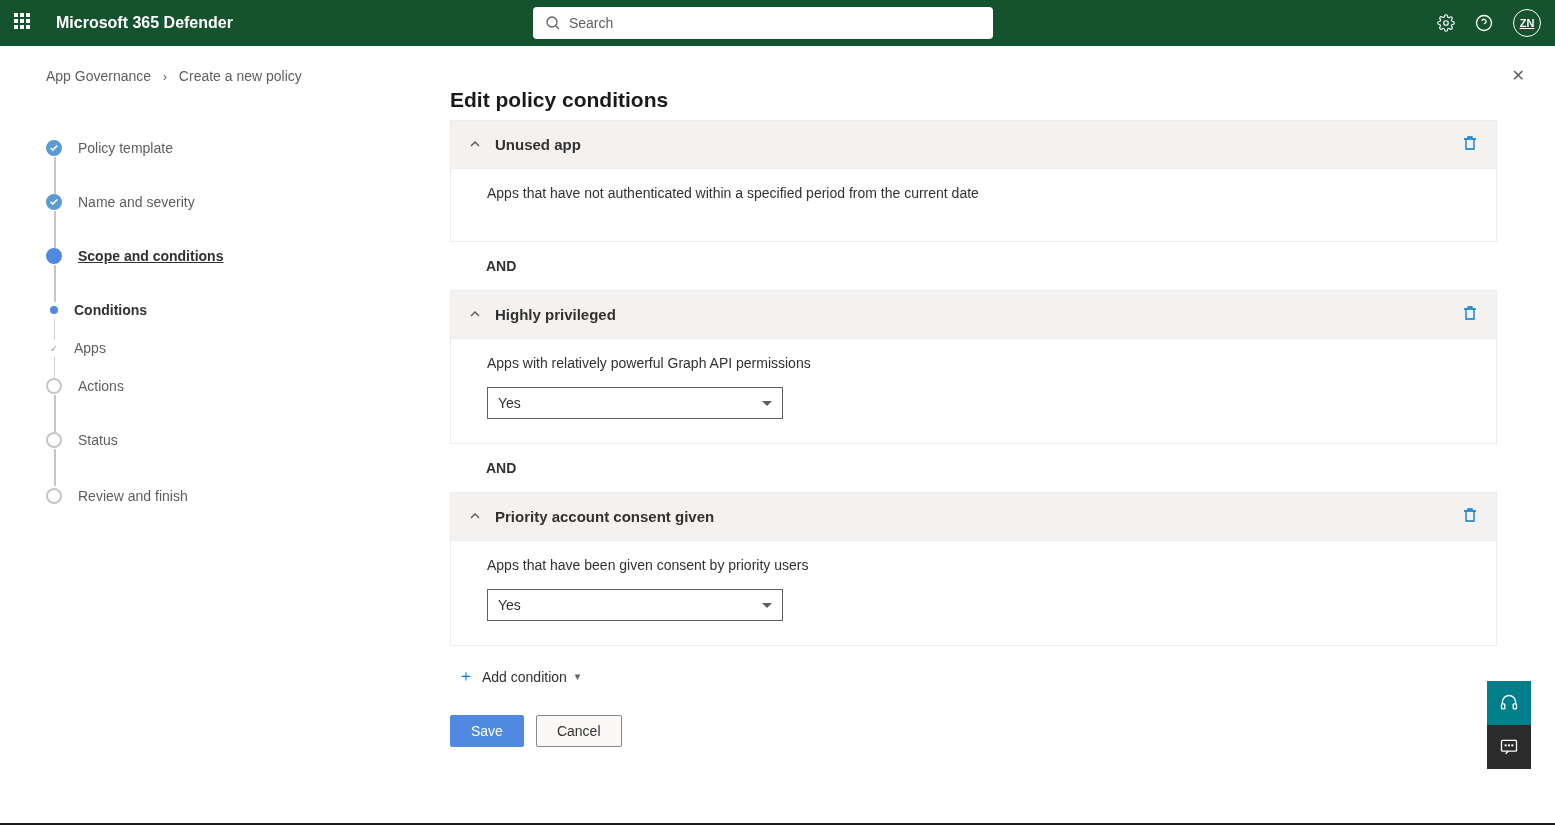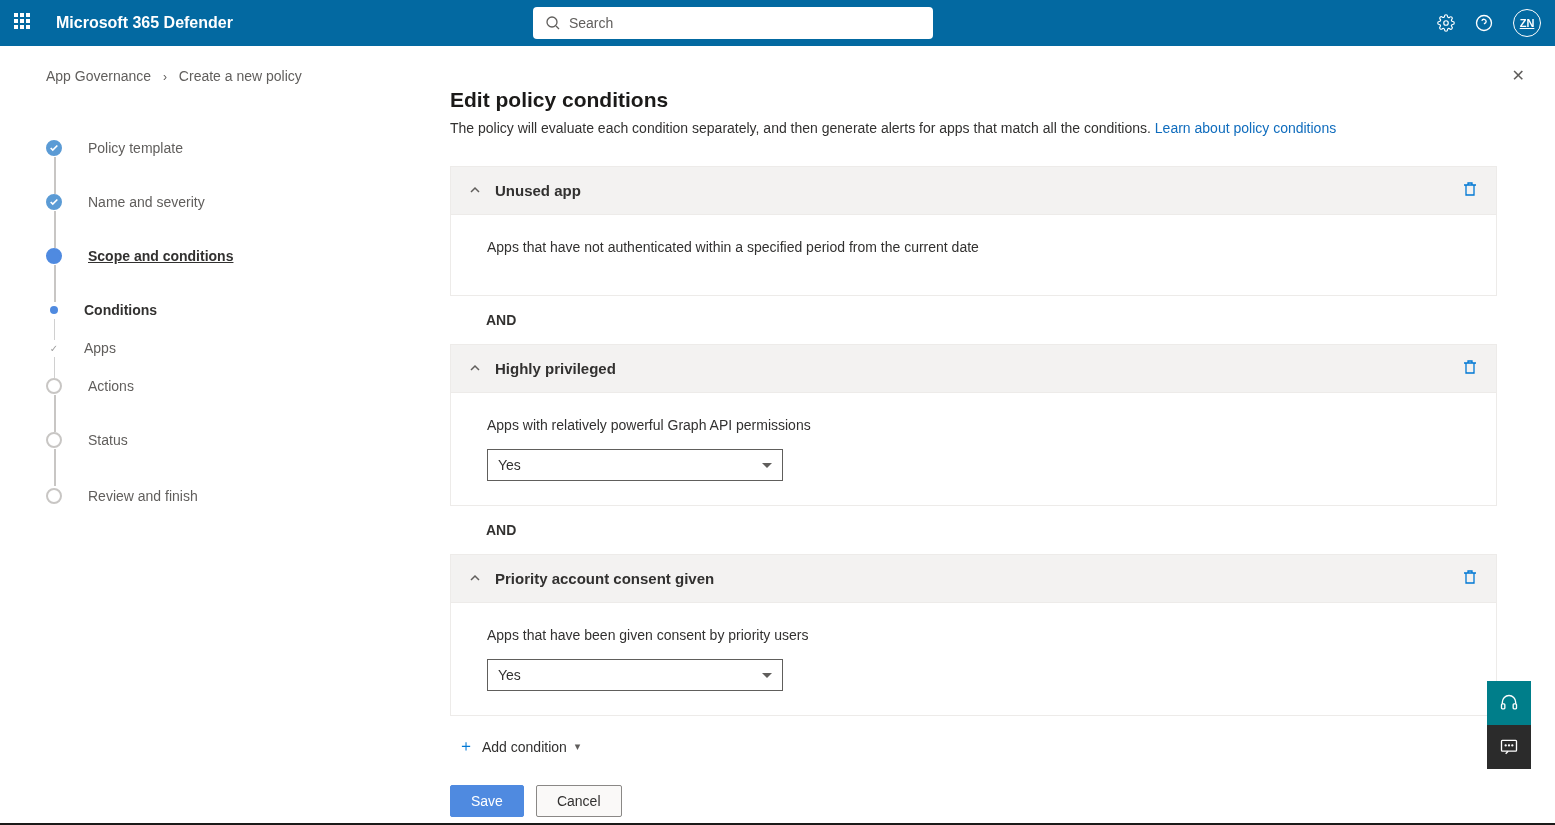--- a/index.html
+++ b/index.html
@@ -10,39 +10,39 @@
     background: #ffffff;
     width: 1555px;
     height: 825px;
     overflow: hidden;
     position: relative;
   }
 
   
   .top-header {
     height: 46px;
-    background: #0369a1;
+    background: #14532d;
     display: flex;
     align-items: center;
     padding: 0 14px;
     color: #fff;
   }
   .waffle {
     width: 20px; height: 20px;
     display: grid;
     grid-template-columns: repeat(3, 4px);
     grid-template-rows: repeat(3, 4px);
     gap: 2px;
     cursor: pointer;
   }
   .waffle span { background: #fff; width: 4px; height: 4px; }
   .app-title { margin-left: 22px; font-size: 16px; font-weight: 600; }
   .search-wrap {
     margin-left: 300px;
-    width: 400px;
+    width: 460px;
     position: relative;
   }
   .search-wrap svg { position: absolute; left: 12px; top: 8px; }
   .search-input {
     width: 100%;
     height: 32px;
     border: none;
     border-radius: 4px;
     padding: 0 12px 0 36px;
     font-size: 14px;
@@ -110,21 +110,21 @@
     background: #c8c6c4;
   }
   .step.sub .dot { width: 8px; height: 8px; border: none; background: transparent; margin-left:4px; }
   .step.sub.done .dot::before { content:'✓'; font-size:10px; color:#9d9d9d; }
   .step.sub.current-sub .dot {
     width:8px;height:8px;background:#4f8ae0;border-radius:50%;
   }
   .step.sub { padding-bottom: 22px; }
   .step.sub .line { left:8px; width:1px; background:#d0d0d0;}
   .step .label {
-    margin-left: 26px;
+    margin-left: 16px;
     color: #605e5c;
     font-size: 14px;
   }
   .step.current .label { color:#323130; font-weight:600;text-decoration:underline; }
   .step.sub.current-sub .label { color:#323130; font-weight:600; }
 
   
   .panel {
     position: absolute;
     top: 46px;
@@ -164,21 +164,21 @@
     padding: 14px 18px;
     font-weight: 600;
     font-size: 15px;
     border-bottom: 1px solid #edebe9;
   }
   .condition-header .chev-icon { margin-right: 14px; color:#605e5c; cursor:pointer;}
   .condition-header .trash {
     margin-left: auto; color:#0078d4; cursor:pointer;
   }
   .condition-body {
-    padding: 24px 36px 24px 36px;
+    padding: 16px 36px 24px 36px;
   }
   .condition-body .desc {
     font-size: 14px; color:#323130; margin-bottom: 16px;
   }
   .select {
     width: 296px;
     height: 32px;
     border: 1px solid #605e5c;
     padding: 0 30px 0 10px;
     font-size: 14px;
@@ -339,23 +339,20 @@
   </div>
   <div class="step">
     <div class="dot"></div>
     <div class="label">Review and finish</div>
   </div>
 </div>
 
 <div class="panel">
   <div class="panel-close">✕</div>
   <h1>Edit policy conditions</h1>
-  <div class="panel-desc">
-    <span>The policy will evaluate each condition separately, and then generate alerts for apps that match all the conditions. </span><a href="#">Learn about policy conditions</a>
-  </div>
 
   <div class="condition">
     <div class="condition-header">
       <span class="chev-icon">
         <svg width="12" height="12" viewBox="0 0 12 12">
             <path d="M2 8l4-4 4 4" stroke="#605e5c" stroke-width="1.5" fill="none"></path>
           </svg>
       </span>
       <span>Unused app</span>
       <span class="trash">

